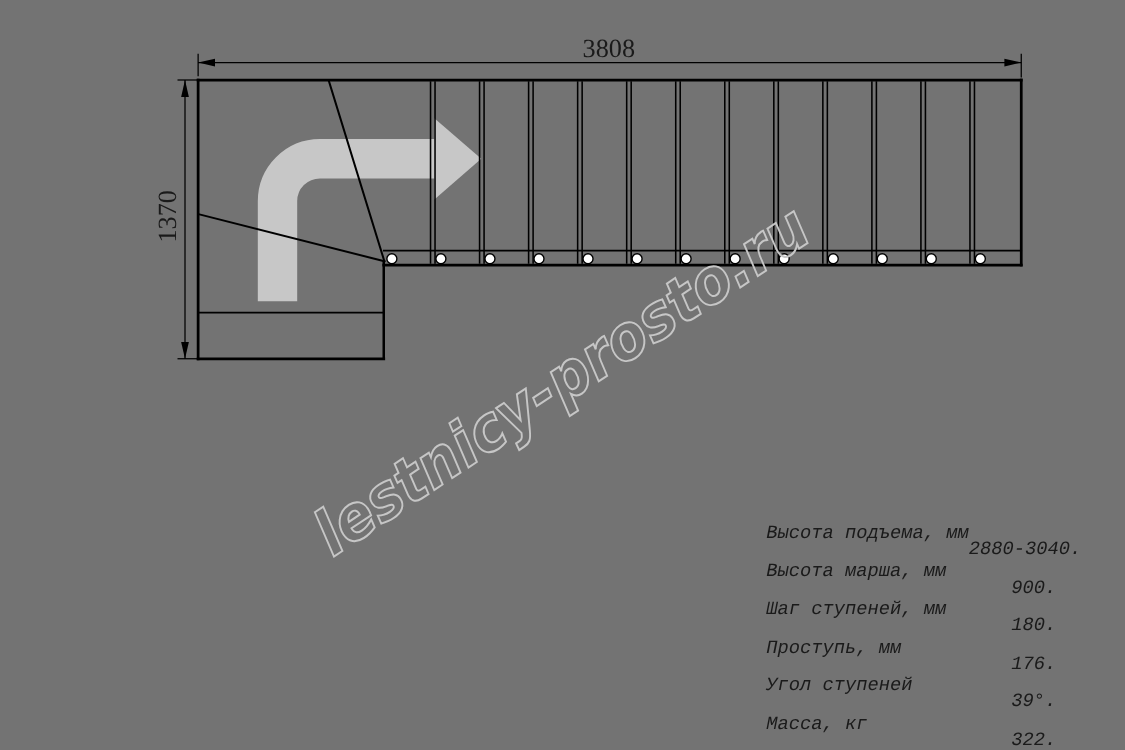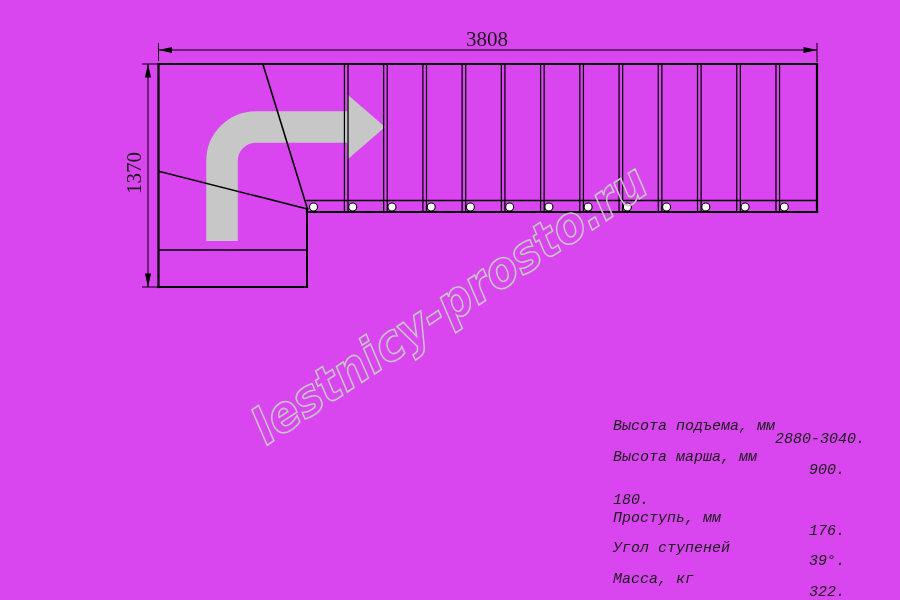--- a/index.html
+++ b/index.html
@@ -1,19 +1,19 @@
 <!DOCTYPE html>
 <html><head>
 <meta charset="utf-8">
 <style>
   html,body{margin:0;padding:0;}
   #stage{
     position:relative;
     width:900px;height:600px;
-    background:#d946ef;
+    background:#737373;
     overflow:hidden;
     font-family:"Liberation Sans",sans-serif;
   }
   #plan-svg{position:absolute;left:0;top:0;}
   .dim-text{
     font-family:"Liberation Serif","DejaVu Serif",serif;
     font-size:21px;
     fill:#1a1a1a;
   }
   .watermark-text{
@@ -137,20 +137,21 @@
   <div id="spec-table">
     <div class="spec-row">
       <span class="spec-label">Высота подъема, мм</span>
       <span class="spec-value">2880-3040.</span>
     </div>
     <div class="spec-row">
       <span class="spec-label">Высота марша, мм</span>
       <span class="spec-value">900.</span>
     </div>
     <div class="spec-row">
+      <span class="spec-label">Шаг ступеней, мм</span>
       <span class="spec-value">180.</span>
     </div>
     <div class="spec-row">
       <span class="spec-label">Проступь, мм</span>
       <span class="spec-value">176.</span>
     </div>
     <div class="spec-row">
       <span class="spec-label">Угол ступеней</span>
       <span class="spec-value">39°.</span>
     </div>

